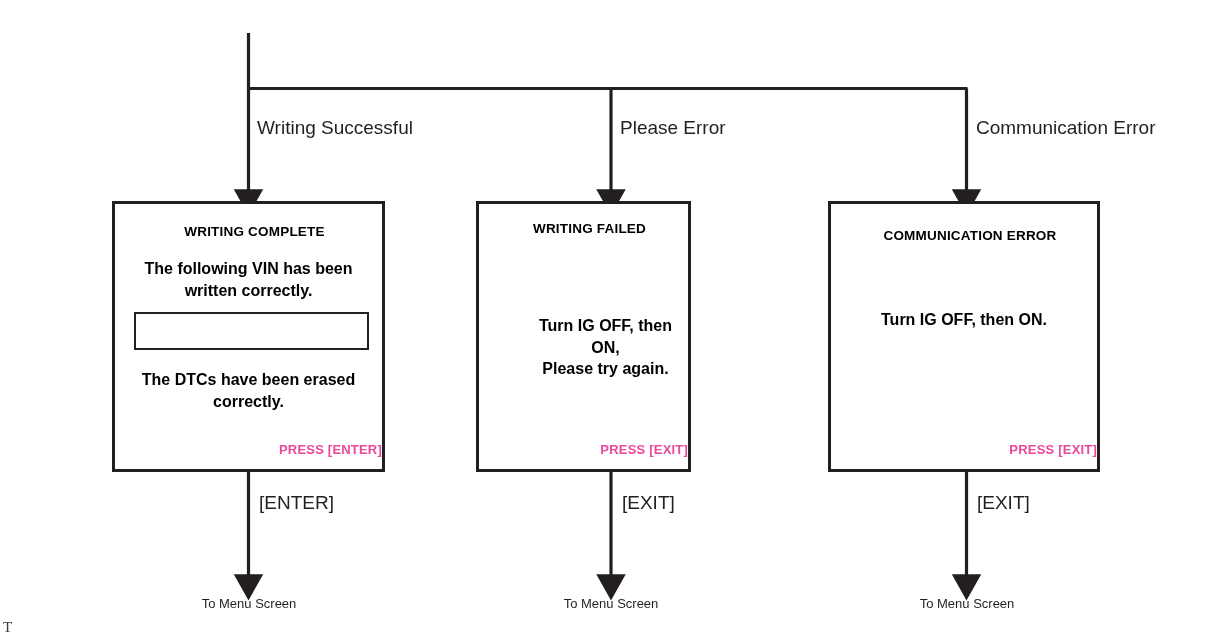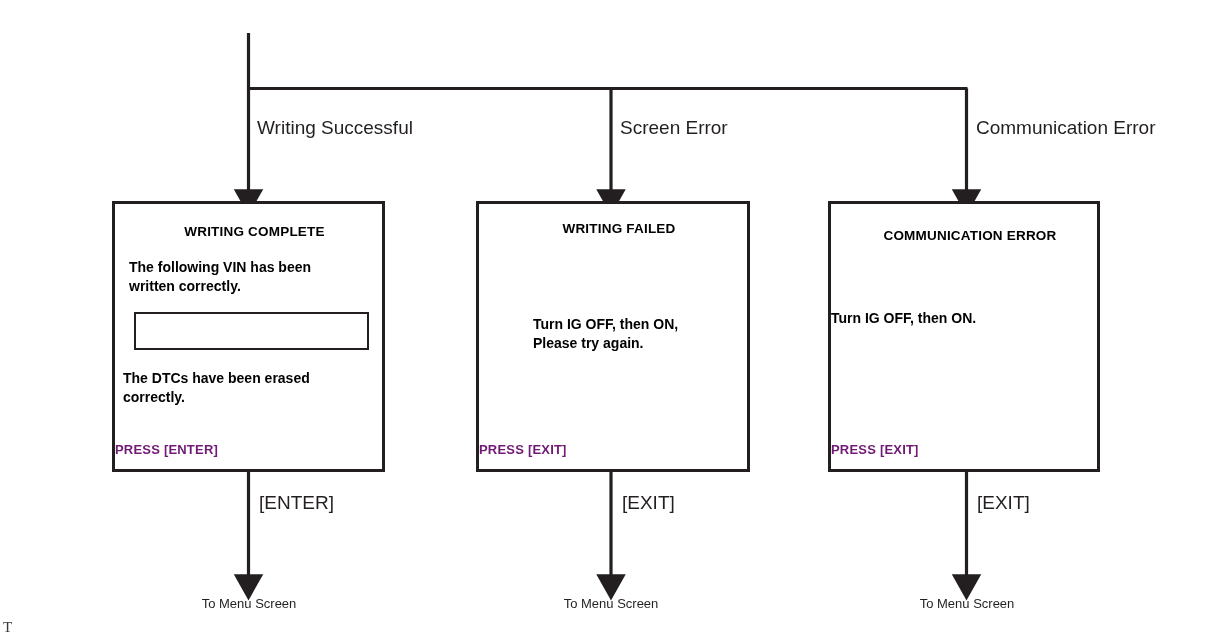--- a/index.html
+++ b/index.html
@@ -71,34 +71,34 @@
     font-weight: bold;
     color: #000000;
     letter-spacing: 0.2px;
     line-height: 1.2;
     padding-left: 12px;
   }
   .screen-body {
     position: absolute;
     left: 0;
     right: 0;
-    text-align: left;
-    font-size: 14px;
+    text-align: center;
+    font-size: 16px;
     font-weight: bold;
     color: #000000;
     line-height: 1.35;
   }
   .screen-footer {
     position: absolute;
     left: 0;
     right: 0;
-    text-align: left;
+    text-align: right;
     font-size: 13px;
     font-weight: bold;
-    color: #701a75;
+    color: #ec4899;
     letter-spacing: 0.2px;
     line-height: 1.2;
   }
   .vin-field {
     position: absolute;
     box-sizing: border-box;
     border: 2.5px solid #231f20;
     background: #ffffff;
   }
   .corner-mark {
@@ -130,36 +130,36 @@
     <line x1="611" y1="88.5" x2="611" y2="193" stroke="#231f20" stroke-width="3.2" marker-end="url(#arrowhead)"></line>
 
     <line x1="966.5" y1="88.5" x2="966.5" y2="193" stroke="#231f20" stroke-width="3.2" marker-end="url(#arrowhead)"></line>
 
     <line x1="248.5" y1="472" x2="248.5" y2="578" stroke="#231f20" stroke-width="3.2" marker-end="url(#arrowhead)"></line>
     <line x1="611" y1="472" x2="611" y2="578" stroke="#231f20" stroke-width="3.2" marker-end="url(#arrowhead)"></line>
     <line x1="966.5" y1="472" x2="966.5" y2="578" stroke="#231f20" stroke-width="3.2" marker-end="url(#arrowhead)"></line>
   </svg>
 
   <div class="branch-label" style="left:257px; top:108px;">Writing Successful</div>
-  <div class="branch-label" style="left:620px; top:108px;">Screen Error</div>
+  <div class="branch-label" style="left:620px; top:108px;">Please Error</div>
   <div class="branch-label" style="left:976px; top:108px;">Communication Error</div>
 
   <div class="screen-box" style="left:112px; top:201px; width:273px; height:271px;">
     <div class="screen-inner">
       <div class="screen-title" style="top:20px;">WRITING COMPLETE</div>
       <div class="screen-body" style="top:54px; padding:0 14px;">The following VIN has been<br>written correctly.</div>
       <div class="vin-field" style="left:19px; top:108px; width:235px; height:38px;">
         <span style="display:block; text-align:center; font-size:14px; font-weight:bold; line-height:33px;"></span>
       </div>
       <div class="screen-body" style="top:165px; padding:0 8px;">The DTCs have been erased<br>correctly.</div>
       <div class="screen-footer" style="top:238px;">PRESS [ENTER]</div>
     </div>
   </div>
 
-  <div class="screen-box" style="left:476px; top:201px; width:274px; height:271px;">
+  <div class="screen-box" style="left:476px; top:201px; width:215px; height:271px;">
     <div class="screen-inner">
       <div class="screen-title" style="top:17px;">WRITING  FAILED</div>
       <div class="screen-body" style="top:111px; padding:0 10px;margin-left:44px;">Turn IG OFF, then ON,<br>Please try again.</div>
       <div class="screen-footer" style="top:238px;">PRESS [EXIT]</div>
     </div>
   </div>
 
   <div class="screen-box" style="left:828px; top:201px; width:272px; height:271px;">
     <div class="screen-inner">
       <div class="screen-title" style="top:24px;">COMMUNICATION ERROR</div>

